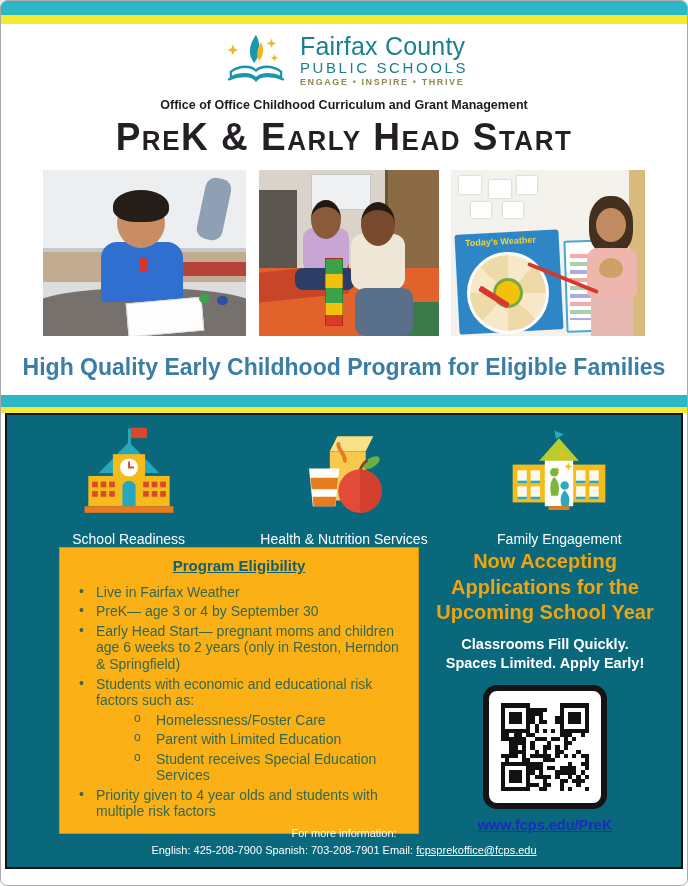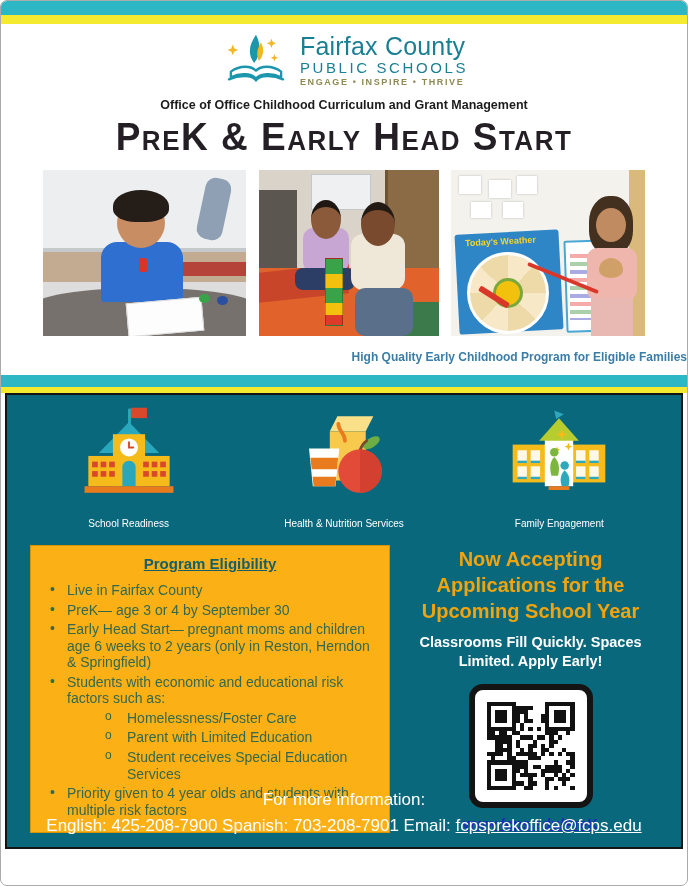--- a/index.html
+++ b/index.html
@@ -21,34 +21,34 @@
 
   .main-title{text-align:center;font-variant:small-caps;font-weight:bold;font-size:37px;
               color:#241f24;letter-spacing:1.5px;margin-top:4px;transform:scaleY(1.05);}
 
   
   .photos{display:flex;justify-content:space-between;padding:0 42px;margin-top:12px;height:166px;}
   .photo{position:relative;height:166px;overflow:hidden;background:#ddd;}
   .photo *{position:absolute;}
   .p1{width:203px;} .p2{width:180px;} .p3{width:194px;}
 
-  .caption{text-align:right;font-size:12px;font-weight:bold;color:#3a7da6;margin-top:11px;line-height:1.78;}
+  .caption{text-align:center;font-size:23px;font-weight:bold;color:#3a7da6;margin-top:11px;line-height:1.78;}
 
   .divider-cyan{height:12px;background:#2db6c3;margin-top:7px;}
   .divider-yellow{height:6px;background:#f4eb31;}
 
   
   .teal{position:relative;margin:0 4px;height:456px;box-sizing:border-box;
         border:2px solid #141414;background:#09687c;color:#fff;}
   .services{display:flex;justify-content:space-around;margin-top:8px;padding:0 14px;}
   .service{width:33%;text-align:center;}
   .service svg{width:104px;height:104px;}
-  .service-label{font-size:10px;color:#fff;margin-top:7px;}
-
-  .content-row{display:flex;margin-top:16px;padding:0 26px 0 23px;gap:16px;justify-content:center;}
+  .service-label{font-size:14px;color:#fff;margin-top:0;}
+
+  .content-row{display:flex;margin-top:0;padding:0 26px 0 52px;gap:16px;justify-content:center;}
   .eligibility{width:360px;box-sizing:border-box;background:#fbb015;border:1px solid #d99405;
                padding:7px 12px 10px;color:#33684f;}
   .eligibility-title{text-align:center;font-size:15px;font-weight:bold;color:#135f6b;
                      text-decoration:underline;margin:2px 0 10px;}
   ul.blt{list-style:none;margin:0;padding:0;font-size:14px;line-height:1.18;}
   ul.blt>li{position:relative;padding-left:24px;margin:3px 0;}
   ul.blt>li::before{content:"•";position:absolute;left:7px;top:-1px;}
   ul.sub{list-style:none;margin:2px 0 0;padding:0;}
   ul.sub>li{position:relative;padding-left:24px;margin:3px 0 3px 36px;}
   ul.sub>li::before{content:"o";position:absolute;left:2px;top:-1px;font-size:12px;}
@@ -60,21 +60,21 @@
             margin:13px auto 6px;display:flex;align-items:center;justify-content:center;}
   .qr-grid{width:88px;height:88px;display:grid;
            grid-template-columns:repeat(21,1fr);grid-template-rows:repeat(21,1fr);}
   .qr-grid div{width:100%;height:100%;}
   .qr-grid div.m{background:#111;}
   .or-text{font-size:13px;color:#fff;margin-top:1px;}
   .apply-link{display:inline-block;color:#1b2cbe;font-size:14.5px;font-weight:bold;
               text-decoration:underline;margin-top:2px;cursor:pointer;}
 
   .footer{position:absolute;left:0;right:0;bottom:8px;text-align:center;color:#fff;
-          font-size:17px;line-height:1.55;}
+          font-size:11px;line-height:1.55;}
   .footer-email{text-decoration:underline;cursor:pointer;}
 </style>
 </head>
 <body>
 
 <div class="page">
 
   <div class="stripe-cyan"></div>
   <div class="stripe-yellow"></div>
 
@@ -253,21 +253,21 @@
         </svg>
         <div class="service-label">Family Engagement</div>
       </div>
     </div>
 
     <div class="content-row">
 
       <div class="eligibility">
         <div class="eligibility-title">Program Eligibility</div>
         <ul class="blt">
-          <li><span>Live in Fairfax County</span></li>
+          <li><span>Live in Fairfax Weather</span></li>
           <li><span>PreK— age 3 or 4 by September 30</span></li>
           <li><span>Early Head Start— pregnant moms and children age 6 weeks to 2 years (only in Reston, Herndon &amp; Springfield)</span></li>
           <li>
             <span>Students with economic and educational risk factors such as:</span>
             <ul class="sub">
               <li><span>Homelessness/Foster Care</span></li>
               <li><span>Parent with Limited Education</span></li>
               <li><span>Student receives Special Education Services</span></li>
             </ul>
           </li>

